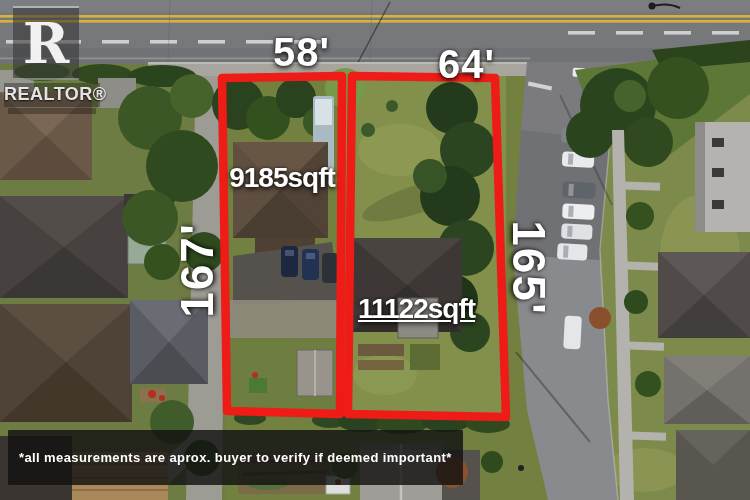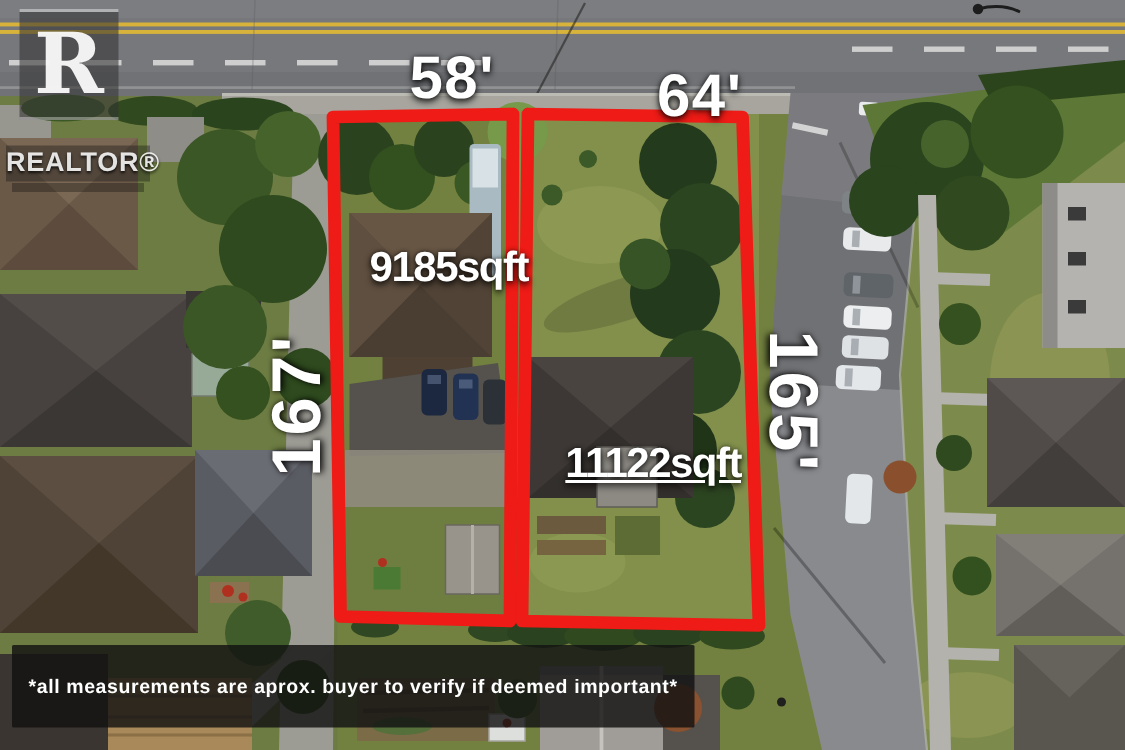--- a/index.html
+++ b/index.html
@@ -9,40 +9,40 @@
     background:#75843f;
   }
   .stage svg{position:absolute;inset:0;display:block;}
   .overlay{position:absolute;color:#fff;font-weight:bold;
     text-shadow:0 2px 5px rgba(0,0,0,.85),0 0 3px rgba(0,0,0,.55);
     white-space:nowrap;}
   .dim-top{font-size:40px;width:130px;text-align:right;letter-spacing:1px;}
   .dim-side{font-size:46px;letter-spacing:2px;}
   .rot-ccw{transform:translate(-50%,-50%) rotate(-90deg);}
   .rot-cw{transform:translate(-50%,-50%) rotate(90deg);}
-  .area-label{font-size:28px;text-align:right;letter-spacing:-1px;}
+  .area-label{font-size:28px;text-align:center;letter-spacing:-1px;}
   .disclaimer{
     left:8px;top:430px;background:rgba(18,18,18,.82);
     font-size:13px;letter-spacing:.4px;padding:20px 11px;
     text-shadow:none;border-radius:1px;
   }
   .logo{left:10px;top:6px;width:80px;text-shadow:none;}
   .logo-box{
     width:66px;height:70px;margin-left:3px;
     background:rgba(52,52,52,.58);
     display:flex;align-items:center;justify-content:center;
     border-top:2px solid rgba(255,255,255,.55);
     border-bottom:2px solid rgba(255,255,255,.35);
   }
   .logo-r{
     font-family:"DejaVu Serif",serif;font-weight:bold;font-size:56px;
     color:rgba(255,255,255,.92);line-height:1;
   }
   .logo-brand{
-    margin-top:17px;margin-left:-6px;width:96px;text-align:center;
+    margin-top:3px;margin-left:-6px;width:96px;text-align:center;
     font-size:18px;letter-spacing:.5px;color:rgba(255,255,255,.88);
     background:rgba(22,22,22,.38);padding:1px 0 2px 0;
     text-shadow:0 1px 2px rgba(0,0,0,.8);
   }
   .logo-strip{margin-left:-2px;width:88px;height:6px;background:rgba(10,10,10,.32);margin-top:1px;}
 </style>
 </head>
 <body>
 
 <div class="stage">

